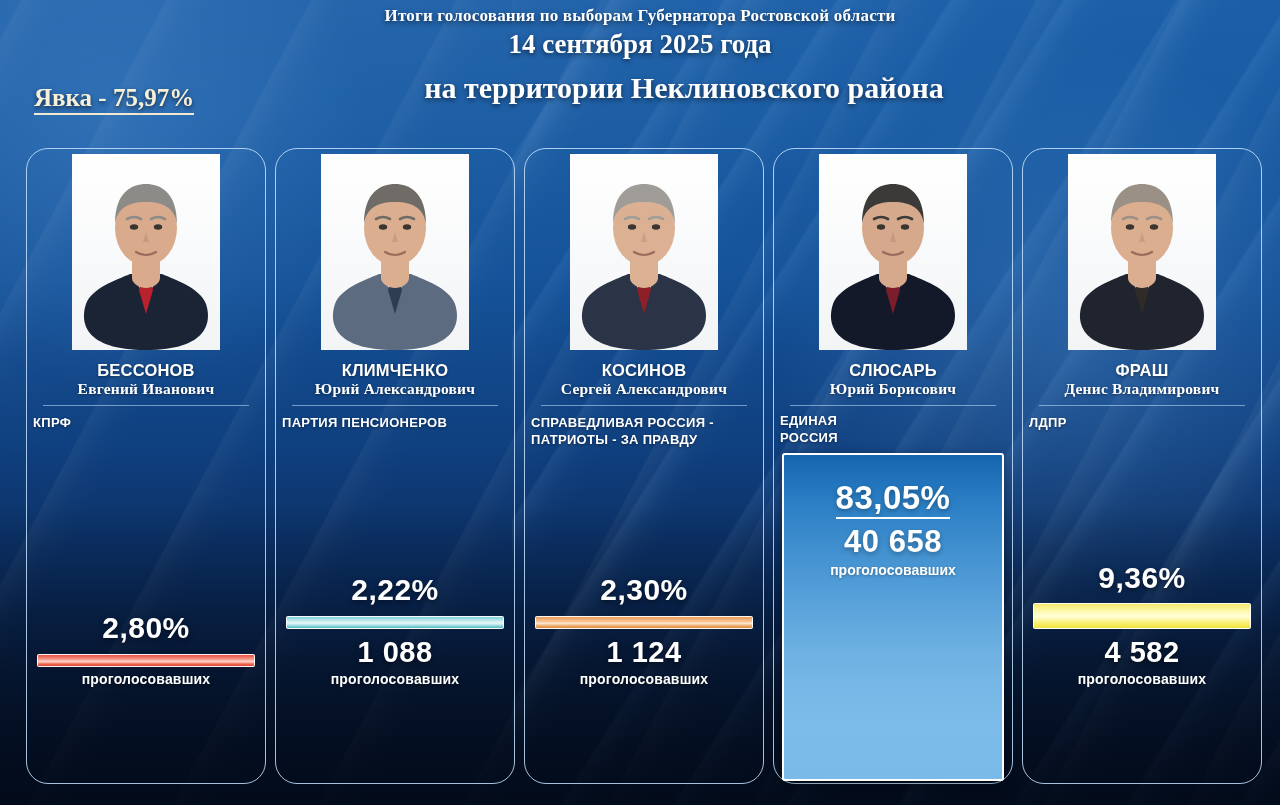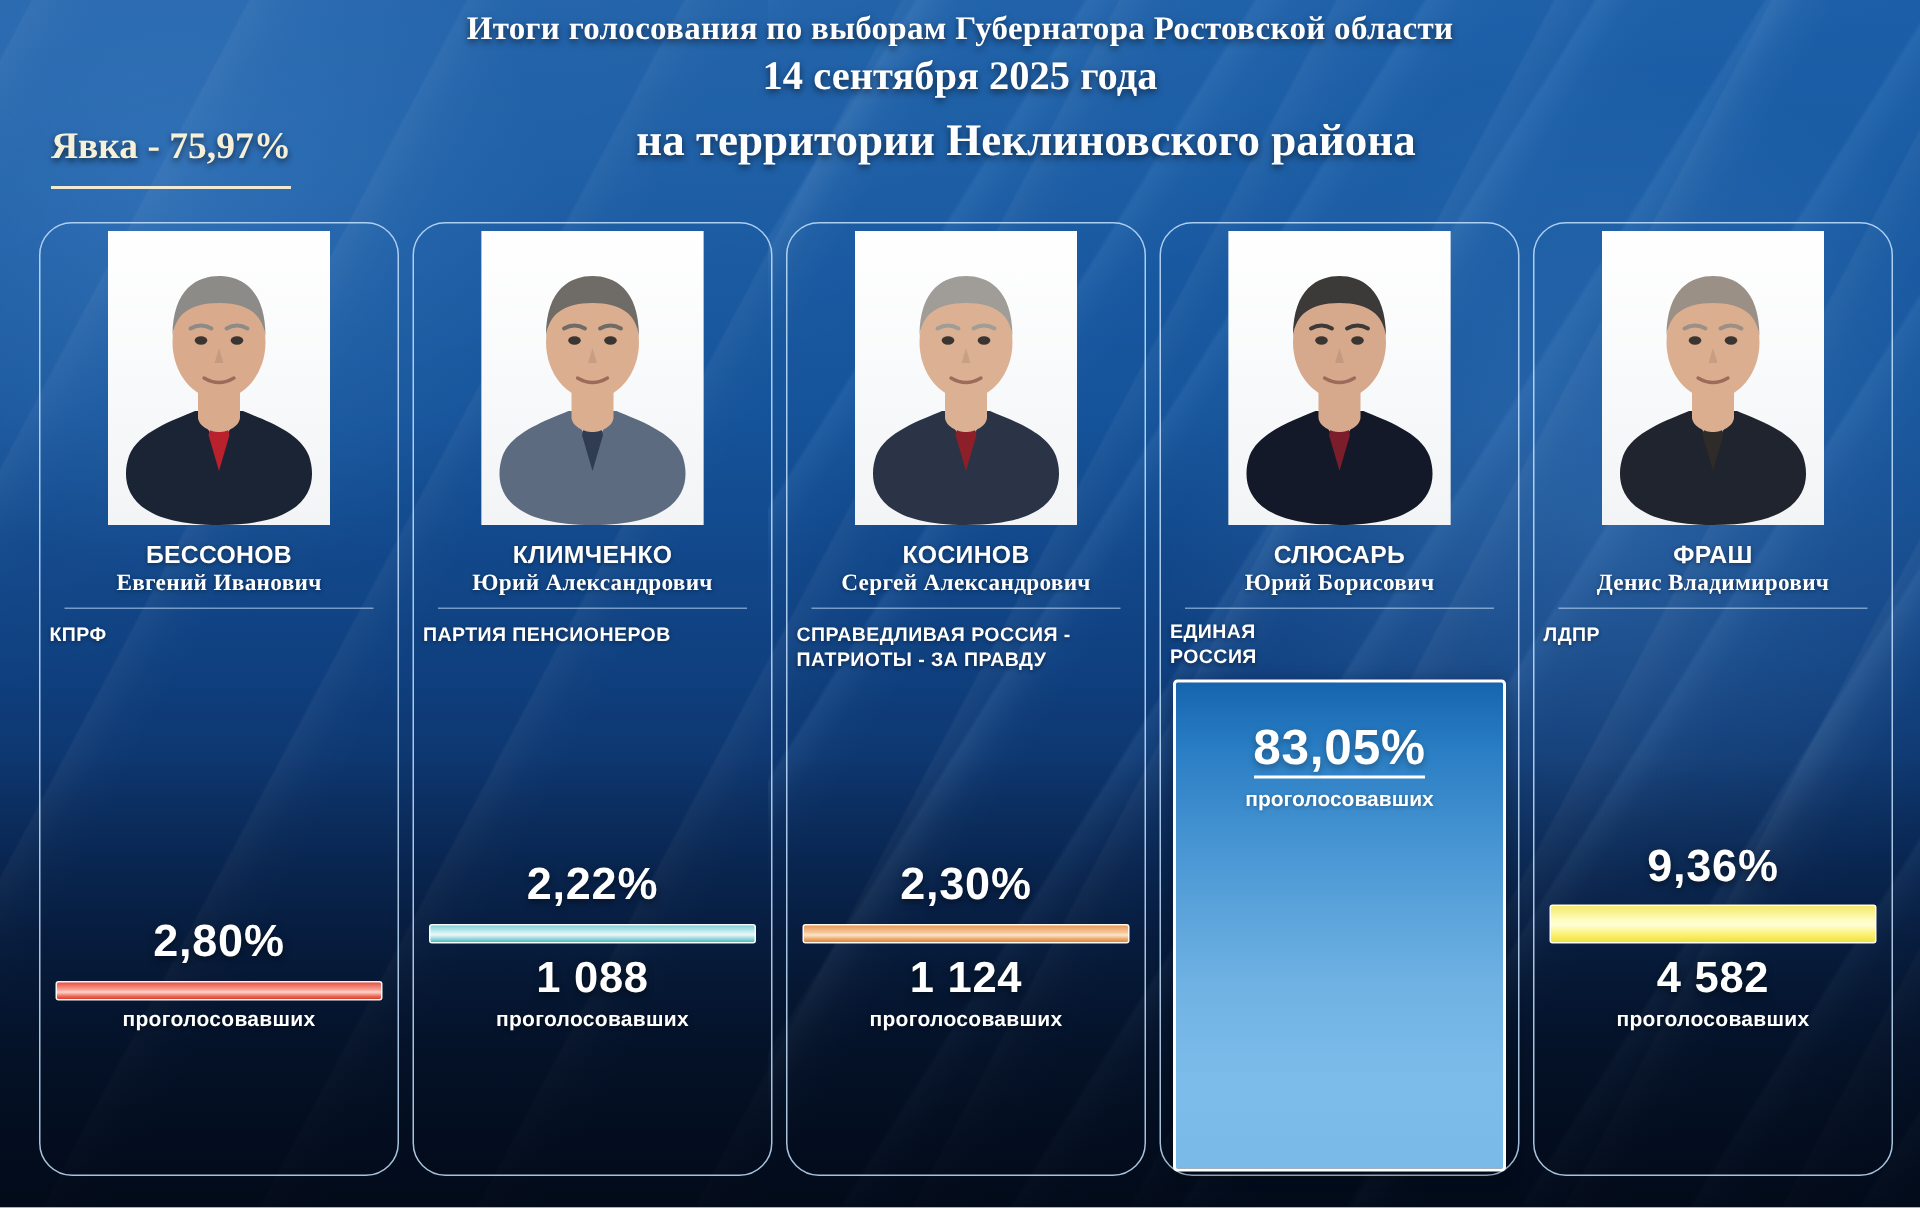--- a/index.html
+++ b/index.html
@@ -66,38 +66,38 @@
   
   .header {
     position: absolute; left: 0; right: 0; top: 6px;
     text-align: center;
     font-family: "Liberation Serif", serif;
     color: #ffffff;
     text-shadow: 0 2px 5px rgba(0,0,0,0.55);
     z-index: 5;
   }
   .title-line1 {
-    font-size: 22px; font-weight: 700; letter-spacing: .2px; line-height: 1.18;
+    font-size: 17px; font-weight: 700; letter-spacing: .2px; line-height: 1.18;
   }
   .title-line2 {
     font-size: 27px; font-weight: 700; line-height: 1.2; margin-top: 2px;
   }
   .title-line3 {
     font-size: 30px; font-weight: 700; line-height: 1.2; margin-top: 10px;
     padding-left: 88px;
   }
 
   .turnout {
     position: absolute; left: 34px; top: 84px;
     font-family: "Liberation Serif", serif;
     font-size: 25px; font-weight: 700;
     color: #f7f0d8;
     text-shadow: 0 2px 4px rgba(0,0,0,0.6);
     border-bottom: 2px solid #f2ead0;
-    padding-bottom: 12px;
+    padding-bottom: 1px;
     z-index: 6;
   }
 
   
   .cards {
     position: absolute; left: 0; top: 148px;
     width: 1280px; height: 636px;
     display: flex; justify-content: flex-start; align-items: stretch;
     padding: 0 26px;
     gap: 9px;
@@ -394,20 +394,21 @@
     <div class="name">
       <span>СЛЮСАРЬ</span>
       <span class="given">Юрий Борисович</span>
     </div>
     <div class="rule"></div>
     <div class="party">ЕДИНАЯ
 РОССИЯ</div>
 
     <div class="winner-panel">
       <div class="winner-pct">83,05%</div>
+      <div class="winner-votes">40 658</div>
       <div class="winner-label">проголосовавших</div>
     </div>
   </div>
       <div class="card">
     <div class="photo">
   <svg viewBox="0 0 148 196" preserveAspectRatio="xMidYMid slice" aria-hidden="true">
     <rect x="0" y="0" width="148" height="196" fill="#ffffff"></rect>
     <rect x="0" y="0" width="148" height="196" fill="url(#g4)"></rect>
     <defs>
       <linearGradient id="g4" x1="0" y1="0" x2="0" y2="1">

